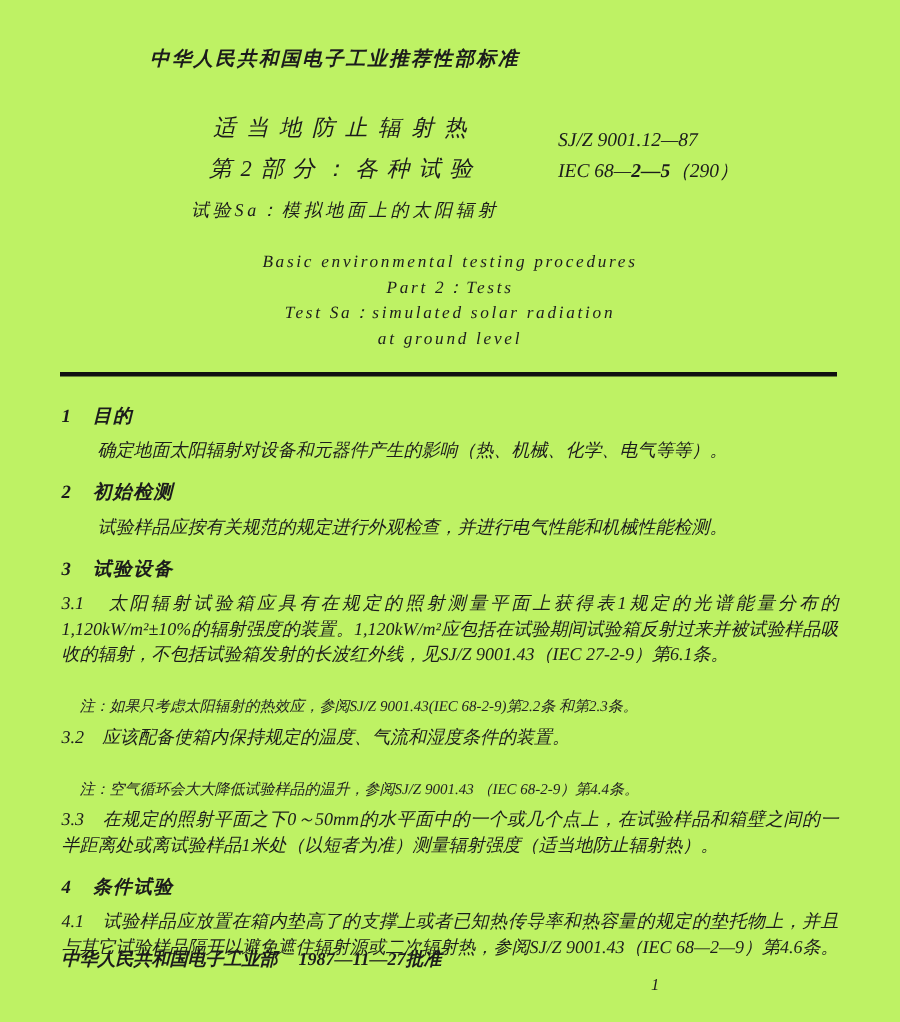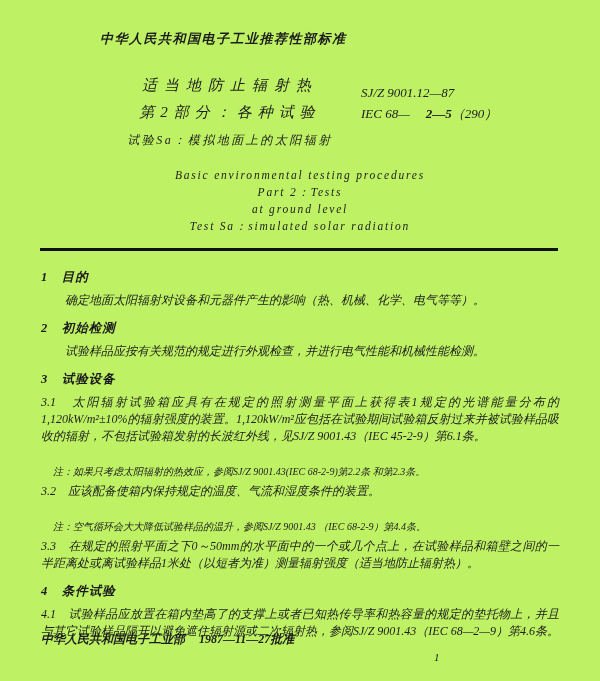--- a/index.html
+++ b/index.html
@@ -46,28 +46,27 @@
     white-space: nowrap;
   }
   .title-zh-line3 {
     font-size: 12px;
     letter-spacing: 2.5px;
     white-space: nowrap;
   }
   .std-codes {
     position: absolute;
     top: 82px;
-    left: 361px;
+    left: 372px;
     font-size: 13px;
     line-height: 21px;
     white-space: nowrap;
   }
   .std-codes .iec-bold {
     font-weight: bold;
-    margin-left: 16px;
   }
   .title-en {
     position: absolute;
     top: 167px;
     left: 0;
     width: 600px;
     text-align: center;
     font-size: 11.5px;
     letter-spacing: 1.8px;
     line-height: 16px;
@@ -146,33 +145,33 @@
   <div class="std-codes">
     <div>SJ/Z 9001.12—87</div>
     <div>
       <span>IEC 68—</span><span class="iec-bold">2—5</span><span>（290）</span>
     </div>
   </div>
 
   <div class="title-en">
     <div>Basic environmental testing procedures</div>
     <div>Part 2：Tests</div>
+    <div>Test Sa：simulated solar radiation</div>
     <div>at ground level</div>
-    <div>Test Sa：simulated solar radiation</div>
   </div>
 
   <div class="rule"></div>
 
   <div class="body-blocks">
     <div class="blk-heading">1　目的</div>
     <div class="blk-para-indent">确定地面太阳辐射对设备和元器件产生的影响（热、机械、化学、电气等等）。</div>
     <div class="blk-heading">2　初始检测</div>
     <div class="blk-para-indent">试验样品应按有关规范的规定进行外观检查，并进行电气性能和机械性能检测。</div>
     <div class="blk-heading">3　试验设备</div>
-    <div class="blk-para">3.1　太阳辐射试验箱应具有在规定的照射测量平面上获得表1规定的光谱能量分布的1,120kW/m²±10%的辐射强度的装置。1,120kW/m²应包括在试验期间试验箱反射过来并被试验样品吸收的辐射，不包括试验箱发射的长波红外线，见SJ/Z 9001.43（IEC 45-2-9）第6.1条。</div>
+    <div class="blk-para">3.1　太阳辐射试验箱应具有在规定的照射测量平面上获得表1规定的光谱能量分布的1,120kW/m²±10%的辐射强度的装置。1,120kW/m²应包括在试验期间试验箱反射过来并被试验样品吸收的辐射，不包括试验箱发射的长波红外线，见SJ/Z 9001.43（IEC 27-2-9）第6.1条。</div>
     <div class="blk-note">注：如果只考虑太阳辐射的热效应，参阅SJ/Z 9001.43(IEC 68-2-9)第2.2条 和第2.3条。</div>
     <div class="blk-para">3.2　应该配备使箱内保持规定的温度、气流和湿度条件的装置。</div>
     <div class="blk-note">注：空气循环会大大降低试验样品的温升，参阅SJ/Z 9001.43 （IEC 68-2-9）第4.4条。</div>
     <div class="blk-para">3.3　在规定的照射平面之下0～50mm的水平面中的一个或几个点上，在试验样品和箱壁之间的一半距离处或离试验样品1米处（以短者为准）测量辐射强度（适当地防止辐射热）。</div>
     <div class="blk-heading">4　条件试验</div>
     <div class="blk-para">4.1　试验样品应放置在箱内垫高了的支撑上或者已知热传导率和热容量的规定的垫托物上，并且与其它试验样品隔开以避免遮住辐射源或二次辐射热，参阅SJ/Z 9001.43（IEC 68—2—9）第4.6条。</div>
   </div>
 
   <div class="footer">
     <span>中华人民共和国电子工业部</span><span class="footer-date">1987—11—27批准</span>

